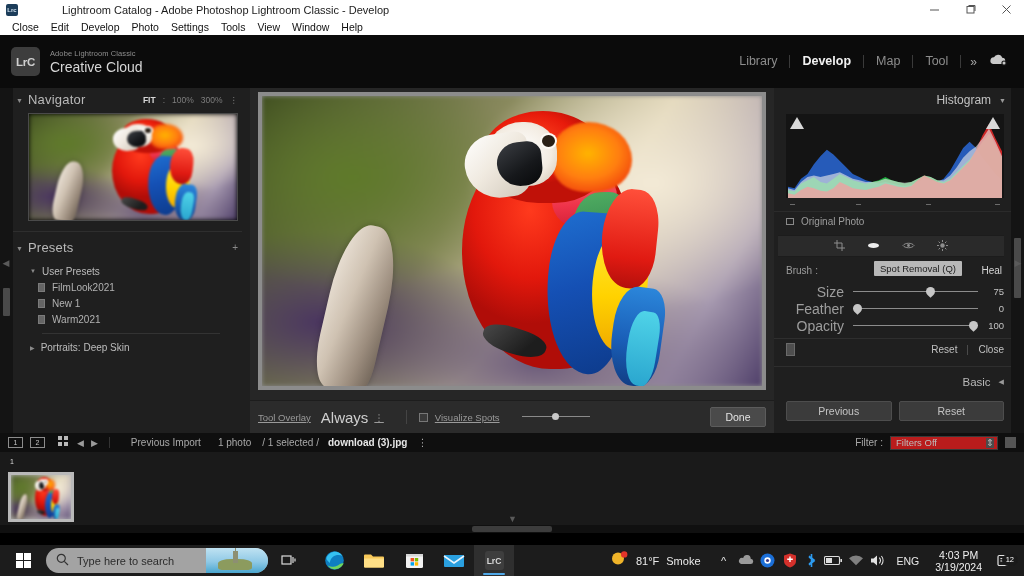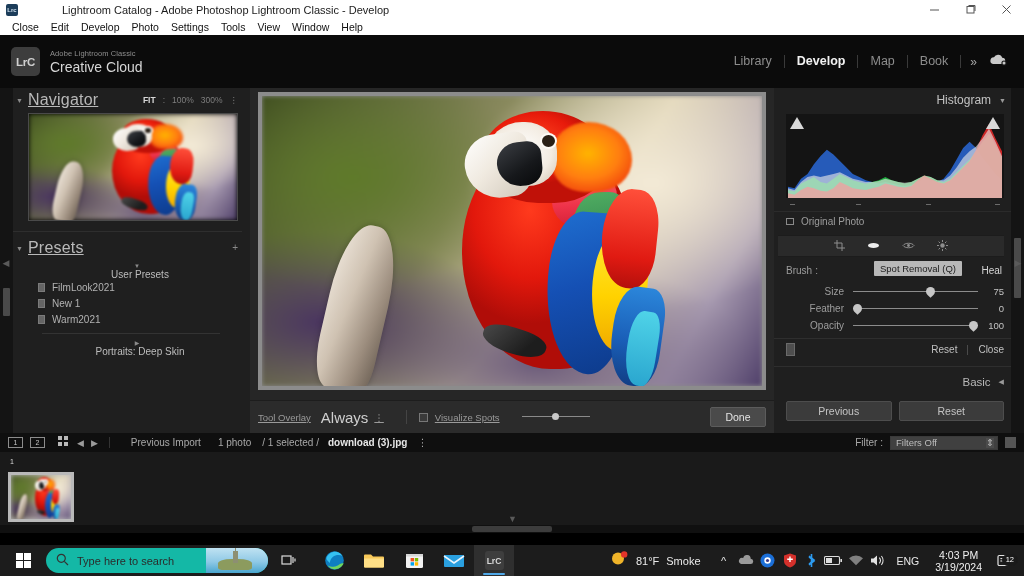--- a/index.html
+++ b/index.html
@@ -93,40 +93,40 @@
   .edge-arrow {
     position: absolute; width: 10px; color: #5a5a5a; font-size: 9px;
     text-align: center; top: 170px;
   }
 
   
   .ph {
     display: flex; align-items: center; height: 23px; padding: 0 12px 0 28px;
     position: relative;
   }
-  .ph-title { font-size: 16px; color: #b9b9b9; letter-spacing: .2px; text-decoration: underline; }
+  .ph-title { font-size: 13px; color: #b9b9b9; letter-spacing: .2px; }
   .ph-tri {
     position: absolute; left: 16px; top: 50%; transform: translateY(-50%);
     color: #8a8a8a; font-size: 7px;
   }
   .nav-zoom { margin-left: auto; display: flex; align-items: center; gap: 7px; }
   .nav-zoom span { font-size: 8.5px; color: #7f7f7f; }
   .nav-zoom .on { color: #d8d8d8; font-weight: bold; font-size: 8.5px; }
   .nav-preview {
     margin: 2px 12px 0 28px; height: 108px; background: #000;
     border: 1px solid #4a4a4a; position: relative; overflow: hidden;
   }
   .left-divider { height: 1px; background: #2e2e2e; margin: 10px 8px 0 8px; }
 
   .presets-list { padding: 4px 0 0 0; }
   .pl-row {
     display: flex; align-items: center; height: 16px; padding-left: 38px;
     font-size: 10px; color: #b2b2b2;
   }
-  .pl-row.group { padding-left: 30px; color: #bdbdbd; flex-direction: column; }
+  .pl-row.group { padding-left: 30px; color: #bdbdbd; }
   .pl-tri { font-size: 6px; color: #8a8a8a; margin-right: 6px; }
   .pl-ico {
     width: 7px; height: 9px; border: 1px solid #9a9a9a; margin-right: 7px;
     display: inline-block; background: linear-gradient(#7d7d7d 0 100%);
     opacity: .75;
   }
   .pl-div { height: 1px; background: #333; margin: 6px 30px 5px 42px; }
   .plus { margin-left: auto; color: #8a8a8a; font-size: 10px; }
 
   .left-footer {
@@ -221,21 +221,21 @@
   .brush-lbl { font-size: 10px; color: #9d9d9d; }
   .brush-colon { font-size: 10px; color: #9d9d9d; margin-left: 3px; }
   .heal-lbl { position: absolute; right: 22px; font-size: 10px; color: #d6d6d6; }
   .tooltip {
     position: absolute; left: 100px; top: 4px; background: #b8b8b8;
     color: #1c1c1c; font-size: 9.5px; padding: 2px 6px; border-radius: 1px;
     white-space: nowrap;
   }
 
   .slider-row { display: flex; align-items: center; height: 17px; padding: 0 20px 0 12px; }
-  .sr-name { width: 58px; text-align: right; font-size: 10px; color: #9d9d9d; margin-right: 9px; }
+  .sr-name { width: 58px; text-align: right; font-size: 14px; color: #9d9d9d; margin-right: 9px; }
   .sr-track { position: relative; flex: 1; height: 11px; }
   .sr-track .line { position: absolute; top: 5px; left: 0; right: 0; height: 1px; background: #8c8c8c; }
   .sr-knob {
     position: absolute; top: 1px; width: 9px; height: 9px; background: #c6c6c6;
     border-radius: 50% 50% 50% 0; transform: rotate(-45deg);
   }
   .sr-val { width: 26px; text-align: right; font-size: 9.5px; color: #c4c4c4; }
 
   .rp-footer {
     display: flex; align-items: center; height: 22px; padding: 0 20px 0 12px;
@@ -272,21 +272,21 @@
     font-size: 7px; display: flex; align-items: center; justify-content: center;
   }
   .fs-grid { color: #b9b9b9; font-size: 10px; margin-left: 6px; letter-spacing: -1px; }
   .fs-arr { color: #9b9b9b; font-size: 9px; }
   .fs-vsep { width: 1px; height: 11px; background: #333; margin: 0 4px; }
   .fs-txt { font-size: 10px; color: #a9a9a9; margin-left: 10px; }
   .fs-txt b { color: #e6e6e6; }
   .fs-right { margin-left: auto; display: flex; align-items: center; gap: 7px; }
   .fs-filter-label { font-size: 10px; color: #a9a9a9; }
   .fs-filter-box {
-    width: 108px; height: 14px; background: #404040; border: 1px solid #3a3a3a;
+    width: 108px; height: 14px; background: #b91c1c; border: 1px solid #3a3a3a;
     display: flex; align-items: center; padding: 0 5px; position: relative;
   }
   .fs-filter-box span { font-size: 9.5px; color: #bdbdbd; }
   .fs-updown {
     position: absolute; right: 3px; width: 8px; height: 10px; background: #4b4b4b;
     color: #d0d0d0; font-size: 6px; text-align: center; line-height: 10px;
   }
   .fs-endbox { width: 11px; height: 11px; background: #555; }
   .fs-body { position: relative; height: 81px; background: #1a1a1a; }
   .fs-cell {
@@ -314,21 +314,21 @@
     position: absolute; left: 0; top: 545px; width: 1024px; height: 31px;
     background: #1c1c1c; display: flex; align-items: center;
   }
   .start {
     width: 46px; height: 31px; display: flex; align-items: center; justify-content: center;
   }
   .winlogo { width: 15px; height: 15px; display: grid;
     grid-template-columns: 7px 7px; grid-template-rows: 7px 7px; gap: 1px; }
   .winlogo i { background: #ffffff; display: block; }
   .search-box {
-    width: 222px; height: 25px; background: #14b8a6; border-radius: 13px;
+    width: 222px; height: 25px; background: #a3a3a3; border-radius: 13px;
     display: flex; align-items: center; padding-left: 10px; position: relative;
     overflow: hidden;
   }
   .search-box .mag { color: #333; font-size: 12px; margin-right: 8px; }
   .search-box .ph-t { font-size: 11px; color: #2b2b2b; white-space: nowrap; }
   .search-pic {
     position: absolute; right: 0; top: 0; width: 62px; height: 25px;
     background: linear-gradient(#bfe2f2 0%, #8fc9e6 55%, #4aa6cf 100%);
   }
   .search-pic .island {
@@ -530,21 +530,21 @@
         <div class="brand-sub">Adobe Lightroom Classic</div>
         <div class="brand-main">Creative Cloud</div>
       </div>
       <div class="modules">
         <div class="module">Library</div>
         <div class="module-sep"></div>
         <div class="module active">Develop</div>
         <div class="module-sep"></div>
         <div class="module">Map</div>
         <div class="module-sep"></div>
-        <div class="module">Book</div>
+        <div class="module">Tool</div>
         <div class="module-sep"></div>
         <div class="chev2">»</div>
         <div class="cloud-icon">
           <svg width="20" height="14" viewBox="0 0 20 14">
             <path d="M5 11h9a3.1 3.1 0 0 0 .2-6.2A4.4 4.4 0 0 0 6 4.3 3.4 3.4 0 0 0 5 11z" fill="#c9c9c9"></path>
             <circle cx="16" cy="10" r="2.6" fill="#1b1b1b"></circle>
             <circle cx="16" cy="10" r="1.5" fill="#c9c9c9"></circle>
           </svg>
         </div>
       </div>

